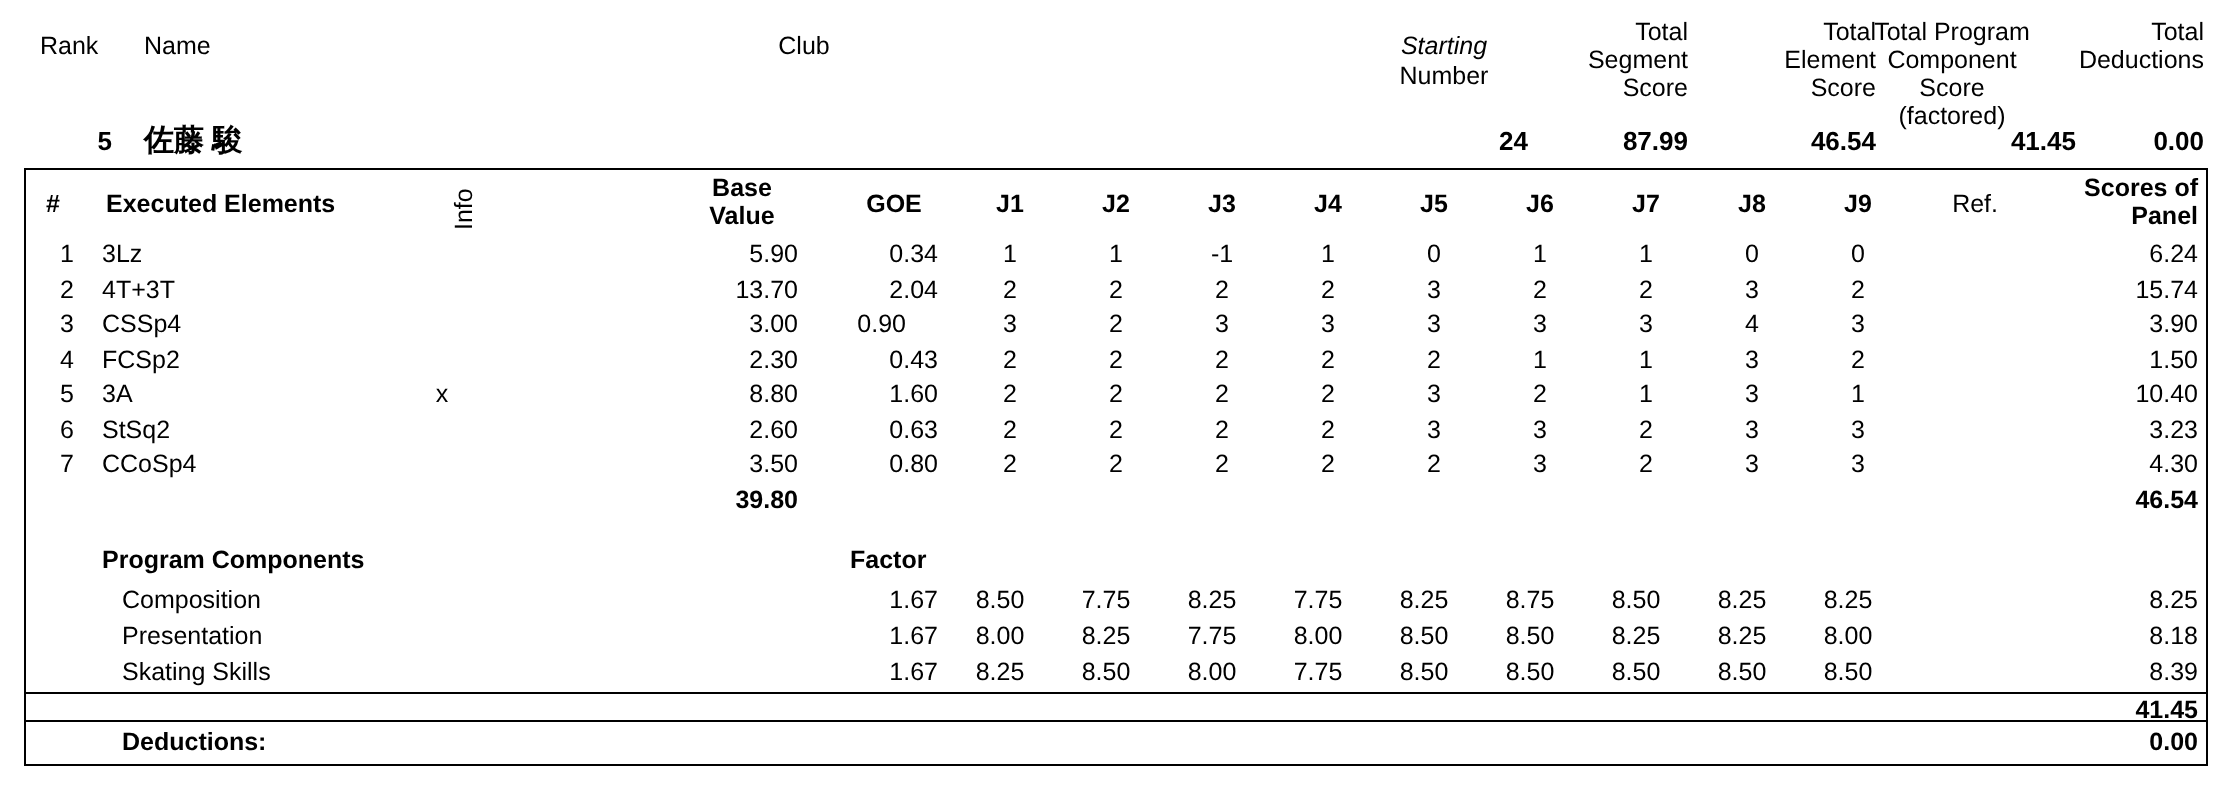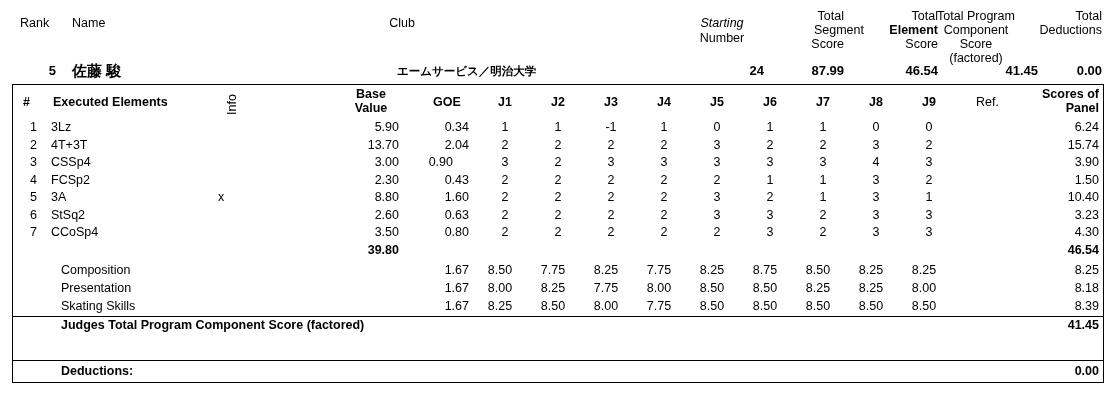--- a/index.html
+++ b/index.html
@@ -114,40 +114,39 @@
 
   <div class="hdr">
     <div class="hdr-cell" style="left:8px; top:10px;">Rank</div>
     <div class="hdr-cell" style="left:60px; top:10px;">Name</div>
     <div class="hdr-cell center" style="left:330px; width:120px; top:10px;">Club</div>
 
     <div class="hdr-cell center" style="left:668px; width:84px; top:10px;font-style:italic;">Starting</div>
     <div class="hdr-cell center" style="left:668px; width:84px; top:25px;">Number</div>
 
     <div class="hdr-cell right" style="left:742px; width:90px; top:3px;">Total</div>
-    <div class="hdr-cell right" style="left:762px; width:90px; top:17px;">Segment</div>
+    <div class="hdr-cell right" style="left:742px; width:90px; top:17px;">Segment</div>
     <div class="hdr-cell right" style="left:742px; width:90px; top:31px;">Score</div>
 
     <div class="hdr-cell right" style="left:838px; width:88px; top:3px;">Total</div>
-    <div class="hdr-cell right" style="left:838px; width:88px; top:17px;font-weight:bold;">Element</div>
+    <div class="hdr-cell right" style="left:838px; width:88px; top:17px;">Element</div>
     <div class="hdr-cell right" style="left:838px; width:88px; top:31px;">Score</div>
 
     <div class="hdr-cell center" style="left:902px; width:124px; top:3px;">Total Program</div>
     <div class="hdr-cell center" style="left:902px; width:124px; top:17px;">Component</div>
     <div class="hdr-cell center" style="left:902px; width:124px; top:31px;">Score</div>
     <div class="hdr-cell center" style="left:902px; width:124px; top:45px;">(factored)</div>
 
     <div class="hdr-cell right" style="left:986px; width:104px; top:3px;">Total</div>
     <div class="hdr-cell right" style="left:986px; width:104px; top:17px;">Deductions</div>
   </div>
 
   <div class="skater">
     <div class="sk-cell right" style="left:0px; width:44px;">5</div>
     <div class="sk-cell jp" style="left:60px;">佐藤 駿</div>
-    <div class="sk-cell sk-club" style="left:385px;">エームサービス／明治大学</div>
     <div class="sk-cell right" style="left:668px; width:84px;">24</div>
     <div class="sk-cell right" style="left:742px; width:90px;">87.99</div>
     <div class="sk-cell right" style="left:838px; width:88px;">46.54</div>
     <div class="sk-cell right" style="left:902px; width:124px;">41.45</div>
     <div class="sk-cell right" style="left:986px; width:104px;">0.00</div>
   </div>
 
   <div class="box">
 
     <div class="elhdr">
@@ -309,20 +308,24 @@
         <div class="cell center" style="left:901px; width:30px;">3</div>
         <div class="cell right" style="left:930px; width:56px;"></div>
         <div class="cell right" style="left:986px; width:100px;">4.30</div>
       </div>
 
       <div class="row totalrow" style="height:20px;">
         <div class="cell b right" style="left:330px; width:56px;">39.80</div>
         <div class="cell b right" style="left:986px; width:100px;">46.54</div>
       </div>
 
+      <div class="row" style="height:30px;">
+        <div class="cell b" style="left:38px; top:10px;">Program Components</div>
+        <div class="cell b" style="left:412px; top:10px;">Factor</div>
+      </div>
 
       <div class="row" style="height:18px;">
         <div class="cell" style="left:48px;">Composition</div>
         <div class="cell right" style="left:412px; width:44px;">1.67</div>
         <div class="cell center" style="left:466px; width:42px;">8.50</div>
         <div class="cell center" style="left:519px; width:42px;">7.75</div>
         <div class="cell center" style="left:572px; width:42px;">8.25</div>
         <div class="cell center" style="left:625px; width:42px;">7.75</div>
         <div class="cell center" style="left:678px; width:42px;">8.25</div>
         <div class="cell center" style="left:731px; width:42px;">8.75</div>
@@ -357,21 +360,20 @@
         <div class="cell center" style="left:678px; width:42px;">8.50</div>
         <div class="cell center" style="left:731px; width:42px;">8.50</div>
         <div class="cell center" style="left:784px; width:42px;">8.50</div>
         <div class="cell center" style="left:837px; width:42px;">8.50</div>
         <div class="cell center" style="left:890px; width:42px;">8.50</div>
         <div class="cell right" style="left:986px; width:100px;">8.39</div>
       </div>
 
       <div class="row" style="height:20px;">
         <div class="hline" style="top:0px;"></div>
-        <div class="cell b" style="left:48px; top:1px;">Judges Total Program Component Score (factored)</div>
         <div class="cell b right" style="left:986px; width:100px; top:1px;">41.45</div>
       </div>
 
     </div>
   </div>
 
   <div class="ded">
     <div class="cell" style="left:48px;">Deductions:</div>
     <div class="cell right" style="left:986px; width:100px;">0.00</div>
   </div>

